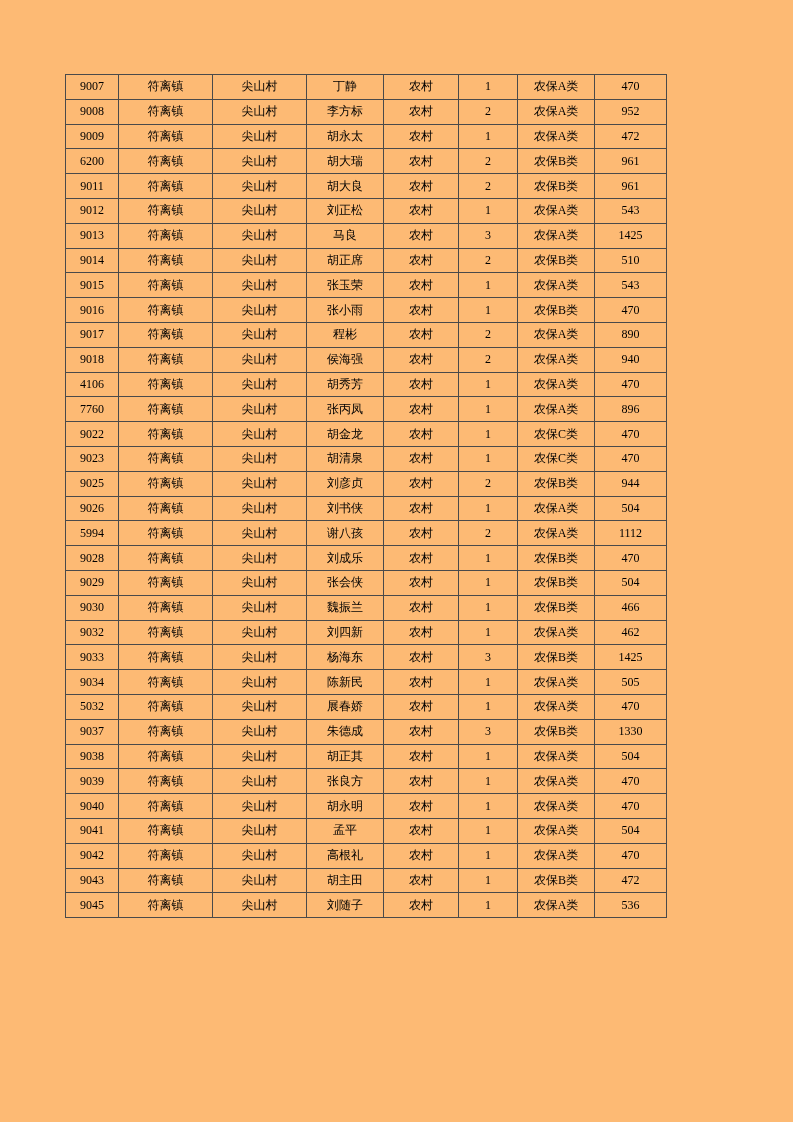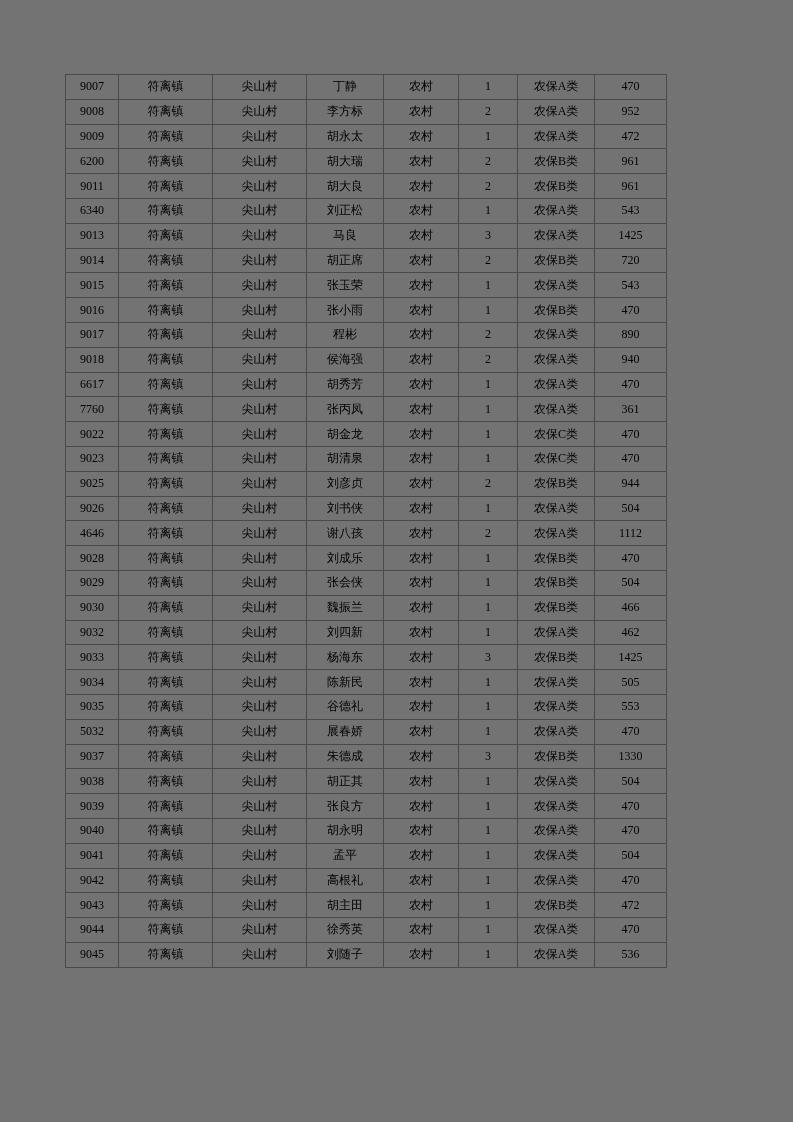--- a/index.html
+++ b/index.html
@@ -5,21 +5,21 @@
   html, body {
     margin: 0;
     padding: 0;
     background: #ffffff;
     font-family: "Liberation Serif", "DejaVu Serif", serif;
   }
   .page {
     position: relative;
     width: 793px;
     height: 1122px;
-    background: #737373;
+    background: #fdba74;
     overflow: hidden;
   }
   table.data-table {
     position: absolute;
     left: 65px;
     top: 74px;
     border-collapse: collapse;
     table-layout: fixed;
     width: 601px;
   }
@@ -104,21 +104,21 @@
           <td>9011</td>
           <td>符离镇</td>
           <td>尖山村</td>
           <td>胡大良</td>
           <td>农村</td>
           <td>2</td>
           <td>农保B类</td>
           <td>961</td>
         </tr>
         <tr>
-          <td>6340</td>
+          <td>9012</td>
           <td>符离镇</td>
           <td>尖山村</td>
           <td>刘正松</td>
           <td>农村</td>
           <td>1</td>
           <td>农保A类</td>
           <td>543</td>
         </tr>
         <tr>
           <td>9013</td>
@@ -131,21 +131,21 @@
           <td>1425</td>
         </tr>
         <tr>
           <td>9014</td>
           <td>符离镇</td>
           <td>尖山村</td>
           <td>胡正席</td>
           <td>农村</td>
           <td>2</td>
           <td>农保B类</td>
-          <td>720</td>
+          <td>510</td>
         </tr>
         <tr>
           <td>9015</td>
           <td>符离镇</td>
           <td>尖山村</td>
           <td>张玉荣</td>
           <td>农村</td>
           <td>1</td>
           <td>农保A类</td>
           <td>543</td>
@@ -174,38 +174,38 @@
           <td>9018</td>
           <td>符离镇</td>
           <td>尖山村</td>
           <td>侯海强</td>
           <td>农村</td>
           <td>2</td>
           <td>农保A类</td>
           <td>940</td>
         </tr>
         <tr>
-          <td>6617</td>
+          <td>4106</td>
           <td>符离镇</td>
           <td>尖山村</td>
           <td>胡秀芳</td>
           <td>农村</td>
           <td>1</td>
           <td>农保A类</td>
           <td>470</td>
         </tr>
         <tr>
           <td>7760</td>
           <td>符离镇</td>
           <td>尖山村</td>
           <td>张丙凤</td>
           <td>农村</td>
           <td>1</td>
           <td>农保A类</td>
-          <td>361</td>
+          <td>896</td>
         </tr>
         <tr>
           <td>9022</td>
           <td>符离镇</td>
           <td>尖山村</td>
           <td>胡金龙</td>
           <td>农村</td>
           <td>1</td>
           <td>农保C类</td>
           <td>470</td>
@@ -234,21 +234,21 @@
           <td>9026</td>
           <td>符离镇</td>
           <td>尖山村</td>
           <td>刘书侠</td>
           <td>农村</td>
           <td>1</td>
           <td>农保A类</td>
           <td>504</td>
         </tr>
         <tr>
-          <td>4646</td>
+          <td>5994</td>
           <td>符离镇</td>
           <td>尖山村</td>
           <td>谢八孩</td>
           <td>农村</td>
           <td>2</td>
           <td>农保A类</td>
           <td>1112</td>
         </tr>
         <tr>
           <td>9028</td>
@@ -304,30 +304,20 @@
           <td>9034</td>
           <td>符离镇</td>
           <td>尖山村</td>
           <td>陈新民</td>
           <td>农村</td>
           <td>1</td>
           <td>农保A类</td>
           <td>505</td>
         </tr>
         <tr>
-          <td>9035</td>
-          <td>符离镇</td>
-          <td>尖山村</td>
-          <td>谷德礼</td>
-          <td>农村</td>
-          <td>1</td>
-          <td>农保A类</td>
-          <td>553</td>
-        </tr>
-        <tr>
           <td>5032</td>
           <td>符离镇</td>
           <td>尖山村</td>
           <td>展春娇</td>
           <td>农村</td>
           <td>1</td>
           <td>农保A类</td>
           <td>470</td>
         </tr>
         <tr>
@@ -392,30 +382,20 @@
         </tr>
         <tr>
           <td>9043</td>
           <td>符离镇</td>
           <td>尖山村</td>
           <td>胡主田</td>
           <td>农村</td>
           <td>1</td>
           <td>农保B类</td>
           <td>472</td>
-        </tr>
-        <tr>
-          <td>9044</td>
-          <td>符离镇</td>
-          <td>尖山村</td>
-          <td>徐秀英</td>
-          <td>农村</td>
-          <td>1</td>
-          <td>农保A类</td>
-          <td>470</td>
         </tr>
         <tr>
           <td>9045</td>
           <td>符离镇</td>
           <td>尖山村</td>
           <td>刘随子</td>
           <td>农村</td>
           <td>1</td>
           <td>农保A类</td>
           <td>536</td>

